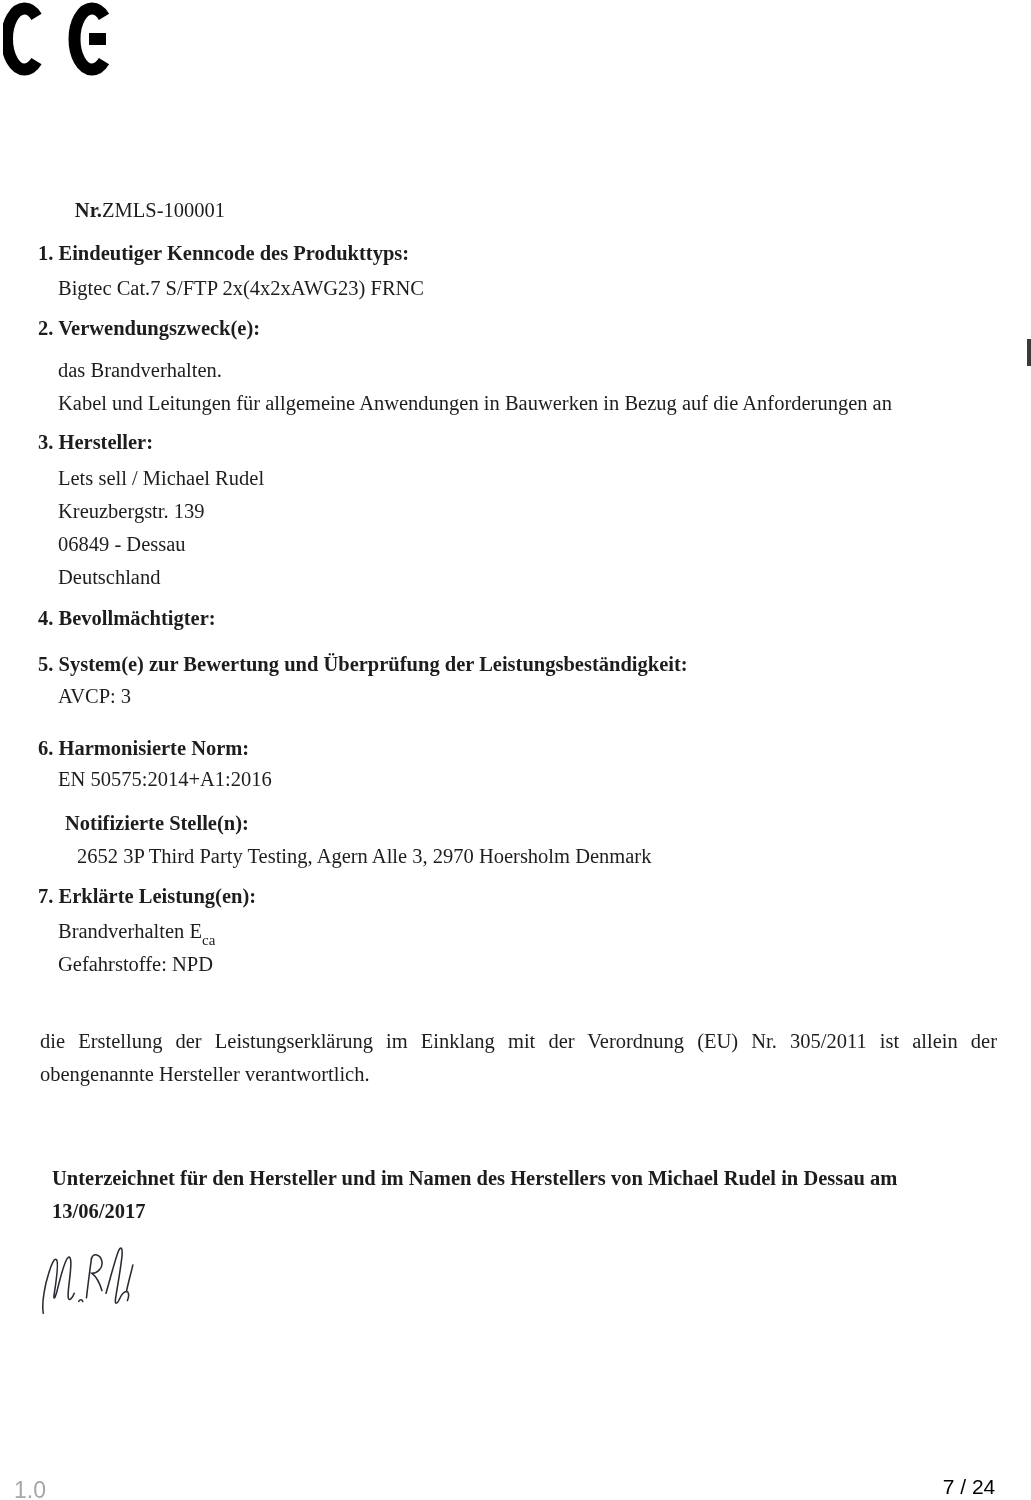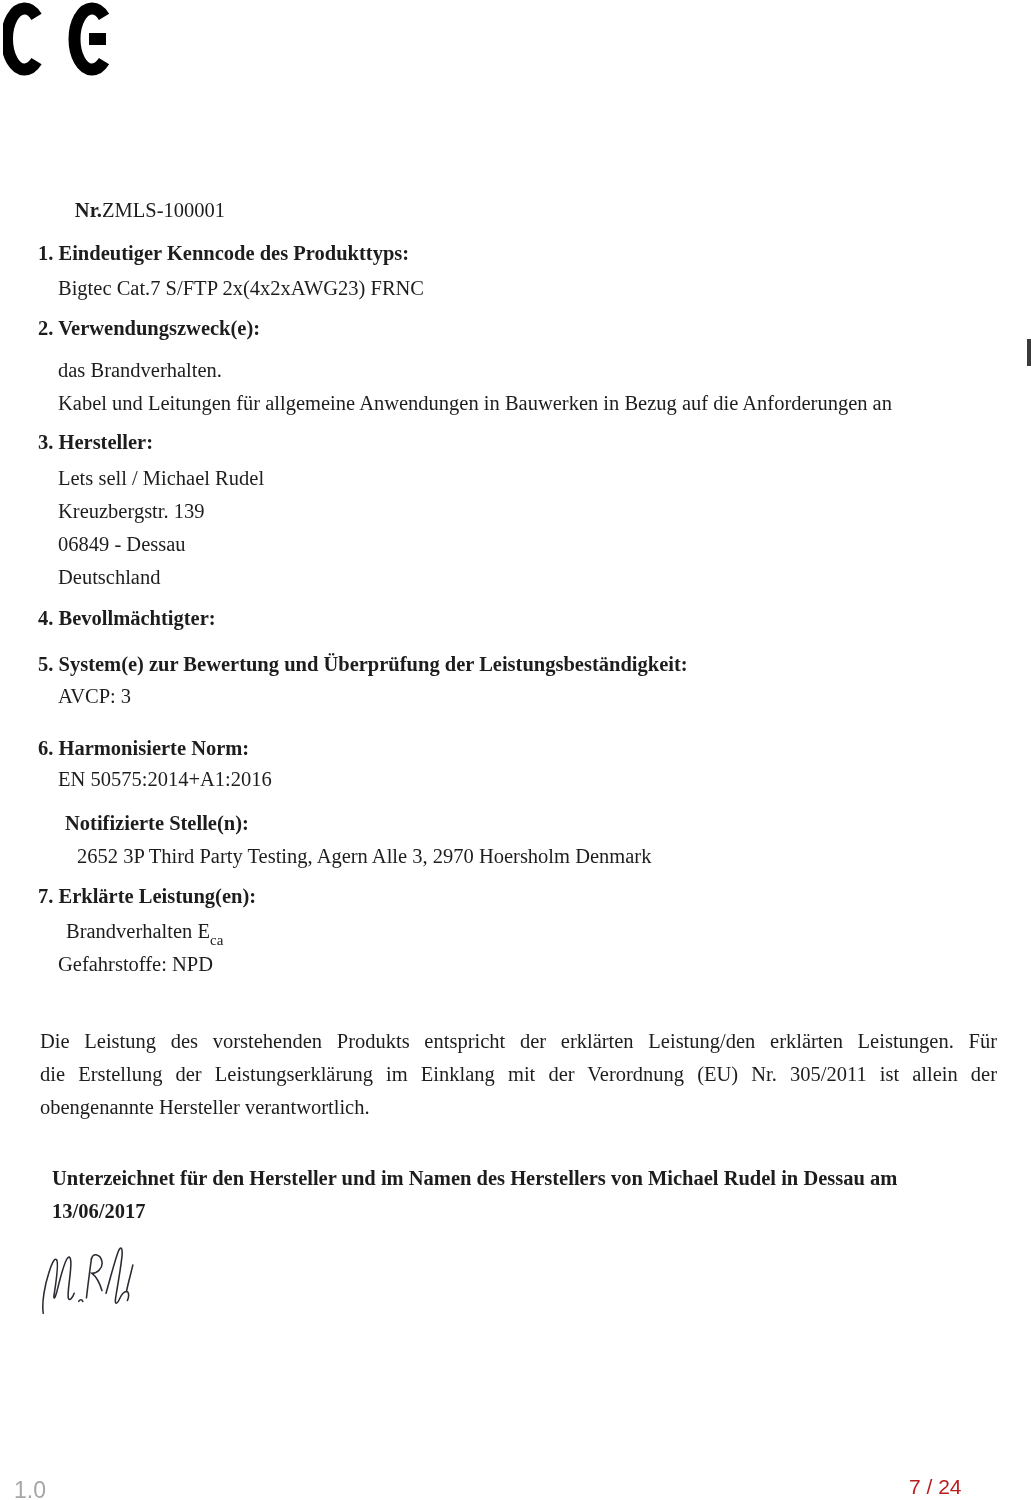--- a/index.html
+++ b/index.html
@@ -23,21 +23,21 @@
   .jline{text-align:justify;text-align-last:justify;white-space:normal;}
   .bold{font-weight:bold;}
   .nr-label{display:inline-block;width:64px;font-weight:bold;}
   .sub{font-size:15px;position:relative;top:7px;line-height:0;}
   .footer-version{
     font-family:"Liberation Sans","DejaVu Sans",sans-serif;
     font-size:23px;color:#a6a6a6;line-height:1;
   }
   .footer-page{
     font-family:"Liberation Sans","DejaVu Sans",sans-serif;
-    font-size:21px;color:#b91c1c;line-height:1;text-align:left;
+    font-size:21px;color:#000000;line-height:1;text-align:center;
   }
   .artifact{background:#3a3a3a;}
   svg{display:block;}
 </style>
 </head>
 <body>
 
 <div class="page">
 
   <div class="abs" style="left:3px;top:2px;">
@@ -77,27 +77,26 @@
   <div class="abs h" style="left:38px;top:654px;">5. System(e) zur Bewertung und Überprüfung der Leistungsbeständigkeit:</div>
   <div class="abs t" style="left:58px;top:686px;">AVCP: 3</div>
 
   <div class="abs h" style="left:38px;top:738px;">6. Harmonisierte Norm:</div>
   <div class="abs t" style="left:58px;top:769px;">EN 50575:2014+A1:2016</div>
 
   <div class="abs h" style="left:65px;top:813px;">Notifizierte Stelle(n):</div>
   <div class="abs t" style="left:77px;top:846px;">2652 3P Third Party Testing, Agern Alle 3, 2970 Hoersholm Denmark</div>
 
   <div class="abs h" style="left:38px;top:886px;">7. Erklärte Leistung(en):</div>
-  <div class="abs t" style="left:58px;top:921px;margin-left:8px;">
+  <div class="abs t" style="left:58px;top:921px;">
     <span>Brandverhalten E</span><span class="sub">ca</span>
   </div>
   <div class="abs t" style="left:58px;top:954px;">Gefahrstoffe: NPD</div>
 
   <div class="abs para" style="left:40px;top:1025px;width:957px;">
-    <div class="jline">Die Leistung des vorstehenden Produkts entspricht der erklärten Leistung/den erklärten Leistungen. Für</div>
     <div class="jline">die Erstellung der Leistungserklärung im Einklang mit der Verordnung (EU) Nr. 305/2011 ist allein der</div>
     <div class="wline">obengenannte Hersteller verantwortlich.</div>
   </div>
 
   <div class="abs para bold" style="left:52px;top:1162px;width:957px;">
     <div class="pline">Unterzeichnet für den Hersteller und im Namen des Herstellers von Michael Rudel in Dessau am</div>
     <div class="pline">13/06/2017</div>
   </div>
 
   <div class="abs" style="left:36px;top:1242px;">

